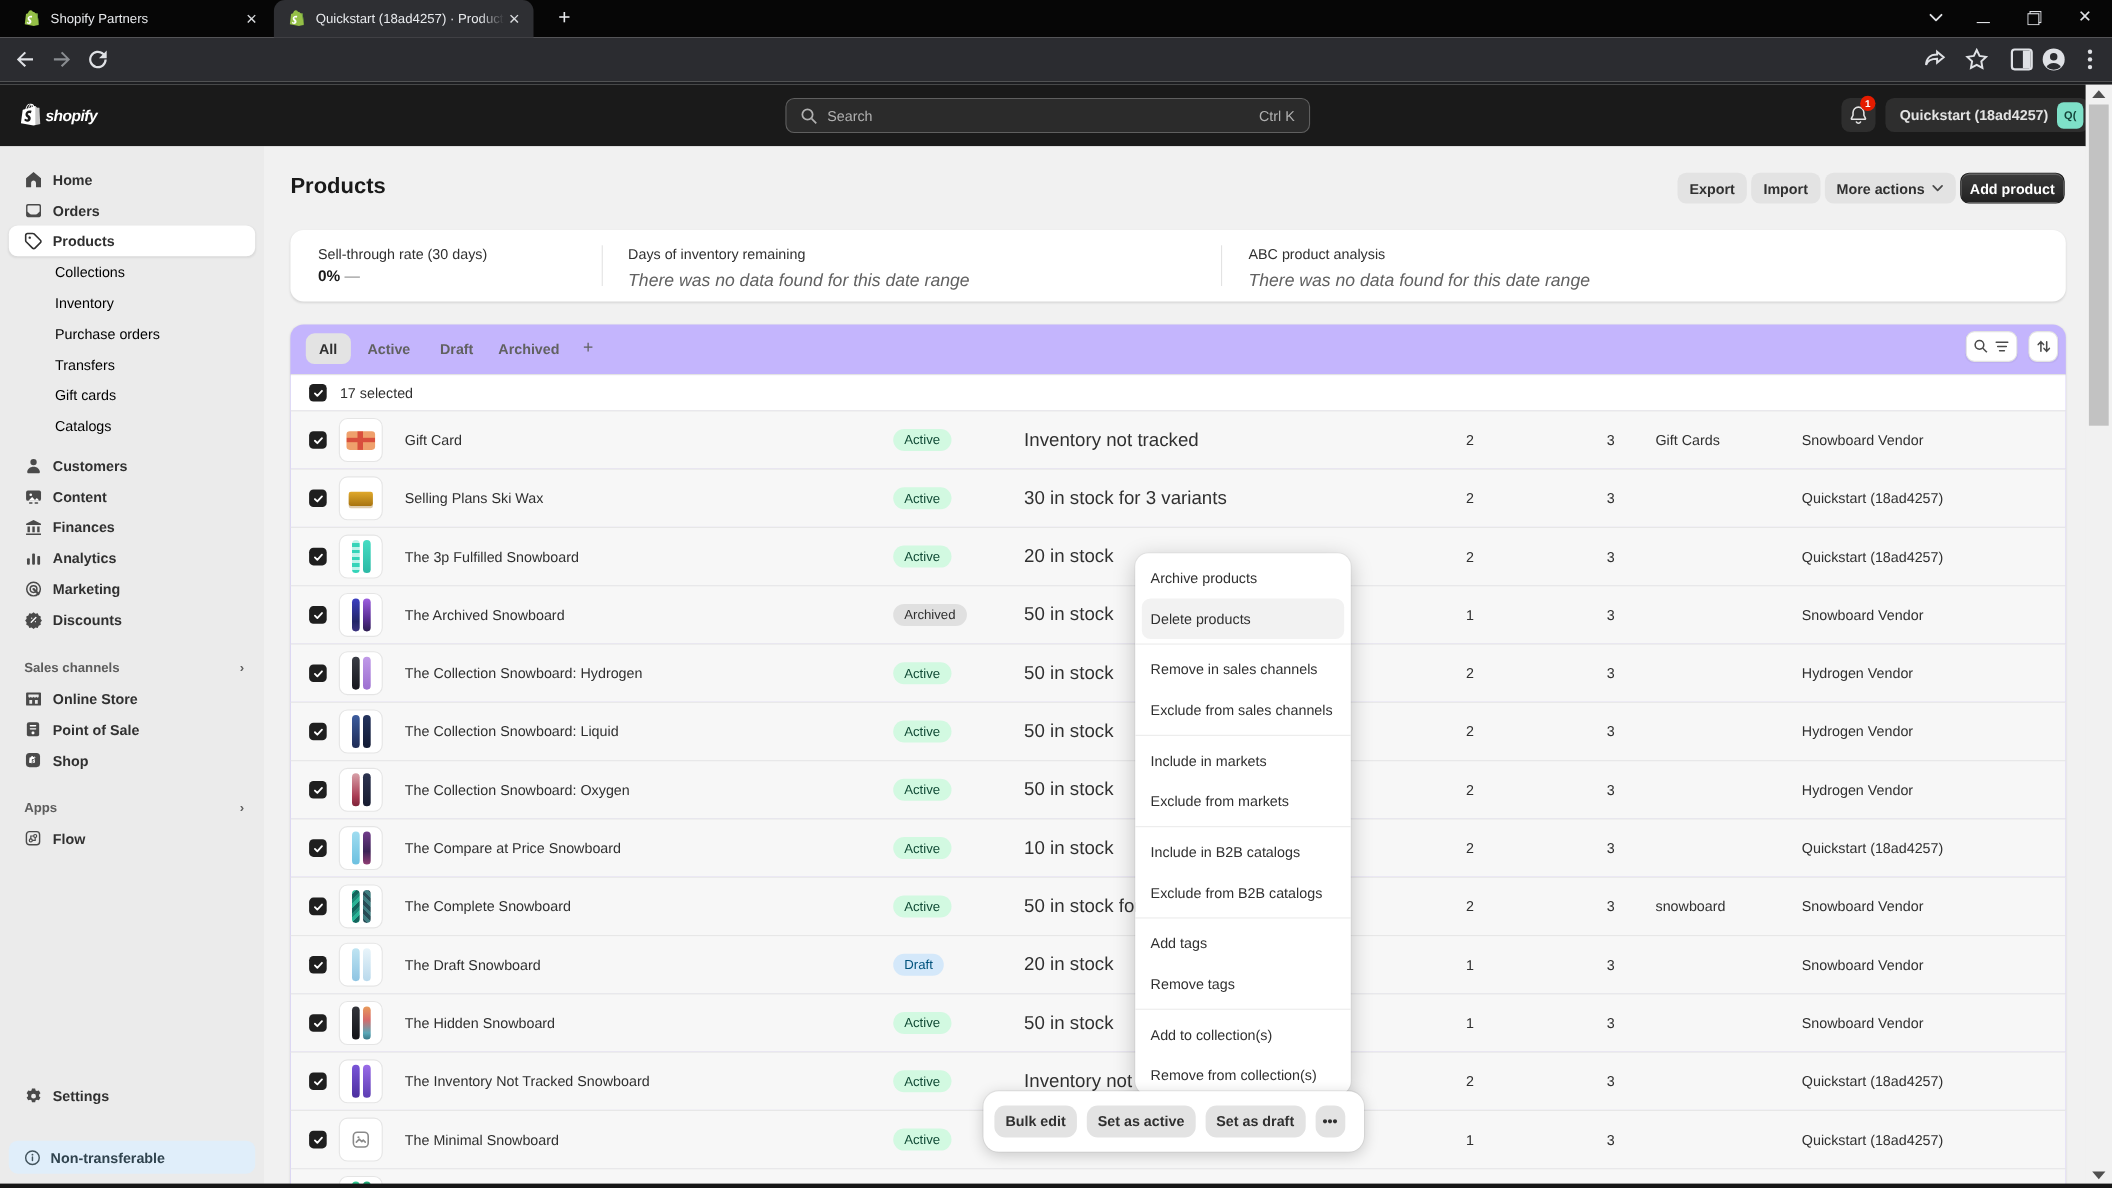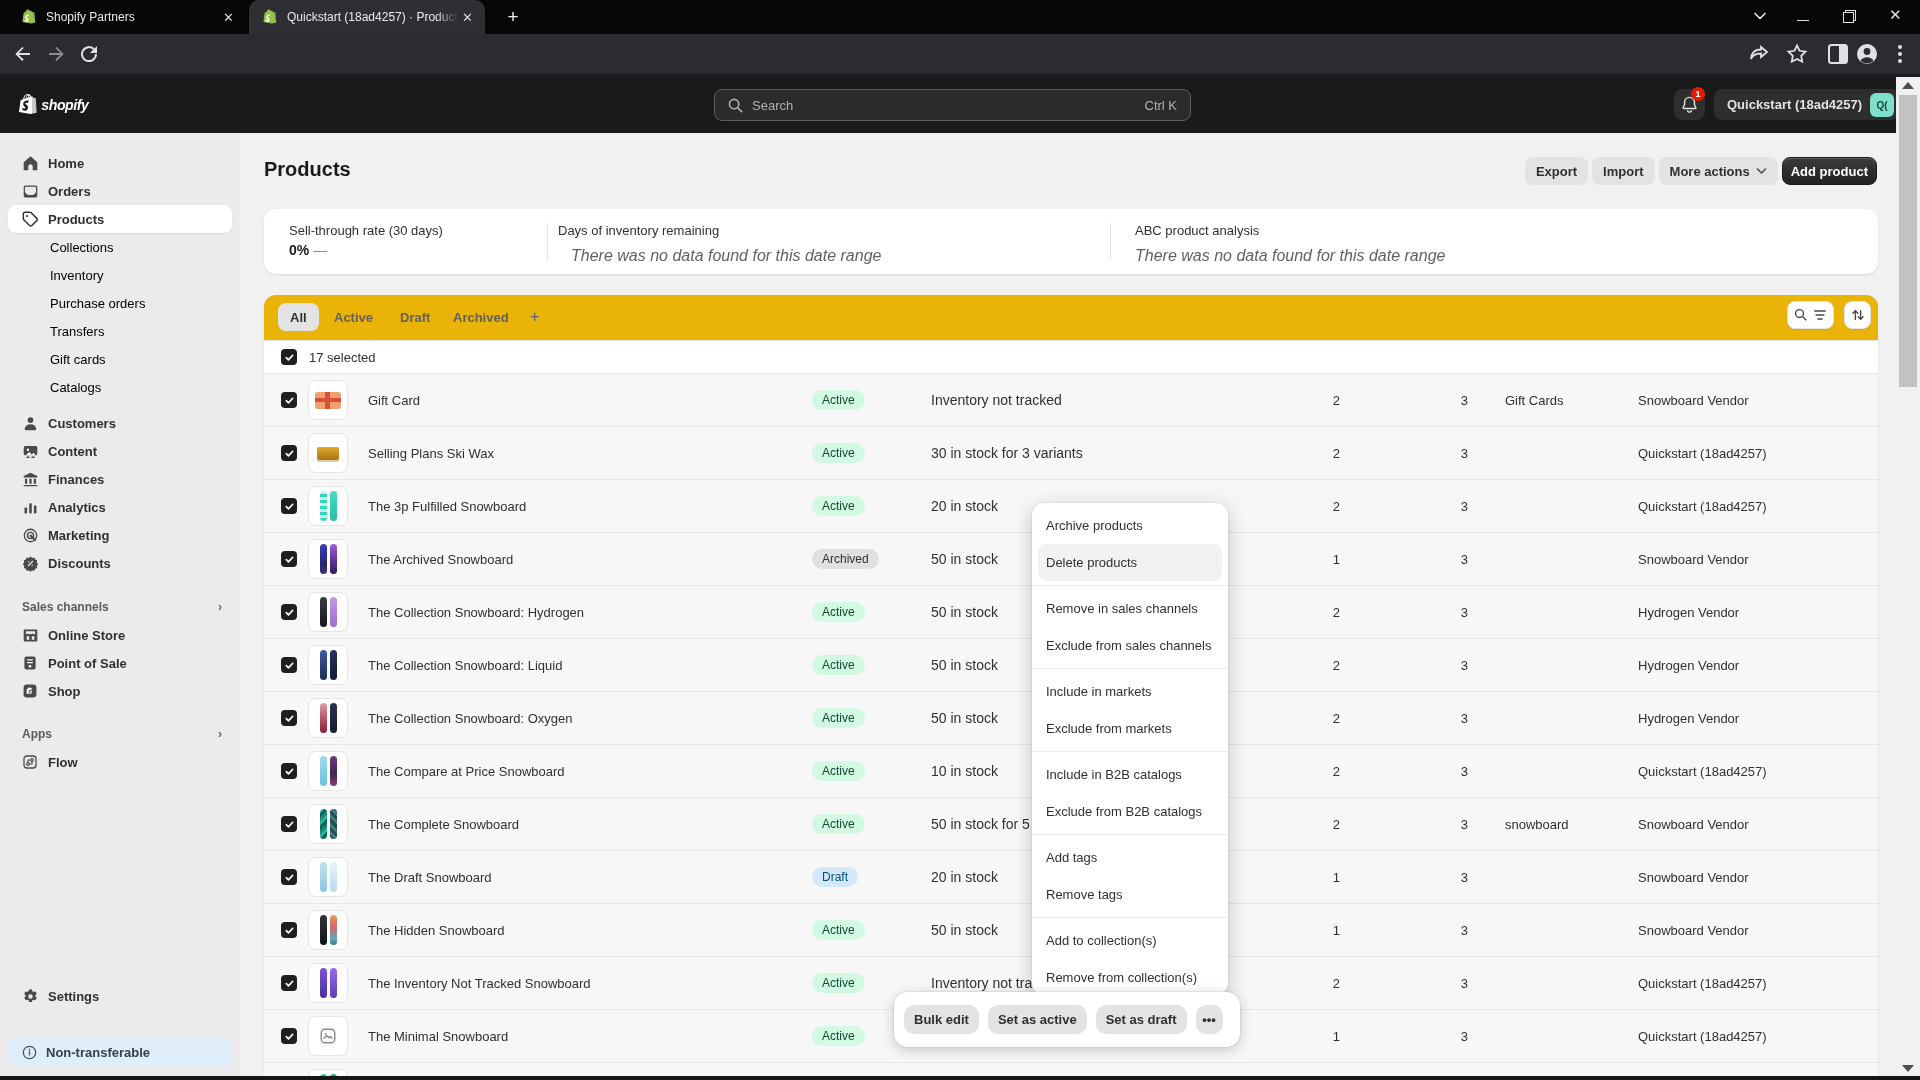--- a/index.html
+++ b/index.html
@@ -39,36 +39,36 @@
 h1 { position:absolute; left:24px; top:25px; font-size:20px; font-weight:700; color:#1a1a1a; letter-spacing:0; }
 .hbtn { height:28px; border-radius:8px; background:#e3e3e3; color:#303030; font-size:13px; font-weight:600; display:inline-flex; align-items:center; padding:0 11px; white-space:nowrap; }
 #hbtns { position:absolute; right:19px; top:24px; display:flex; gap:4px; align-items:center; }
 #addbtn { height:28px; border-radius:8px; background:linear-gradient(#3b3b3b,#222); border:1px solid #1a1a1a; box-shadow:inset 0 1px 0 rgba(255,255,255,.2); color:#fff; font-size:13px; font-weight:600; display:inline-flex; align-items:center; padding:0 8px; }
 
 #metrics { position:absolute; left:24px; top:76px; width:1614px; height:65px; background:#fff; border-radius:12px; box-shadow:0 1px 2px rgba(26,26,26,.12); }
 .mdiv { position:absolute; top:14px; height:37px; width:1px; background:#e3e3e3; }
 .mtitle { position:absolute; font-size:13px; color:#303030; }
 .mbody { position:absolute; font-size:16px; color:#616161;font-style:italic; }
 
-#tablecard { position:absolute; left:24px; top:162px; width:1614px; height:785px; background:#eab308; border-radius:12px 12px 0 0; box-shadow:0 1px 2px rgba(26,26,26,.12); overflow:hidden; }
+#tablecard { position:absolute; left:24px; top:162px; width:1614px; height:785px; background:#c4b5fd; border-radius:12px 12px 0 0; box-shadow:0 1px 2px rgba(26,26,26,.12); overflow:hidden; }
 #tabsrow { position:relative; height:46px; border-bottom:1px solid #e3e3e3; }
 .ttab { position:absolute; top:8px; height:28px; border-radius:8px; display:flex; align-items:center; padding:0 12px; font-size:13px; font-weight:600; color:#616161; }
 .ttab.on { background:#e3e3e3; color:#303030; }
 .iconbtn { position:absolute; top:6px; height:28px; background:#fff; border:1px solid #e3e3e3; border-radius:8px; box-shadow:0 1px 1px rgba(0,0,0,.05); display:flex; align-items:center; justify-content:center; }
 #selrow { position:relative; height:32px; background:#fff; display:flex; align-items:center; font-size:13px; color:#303030; }
 .cbx { width:16px; height:16px; background:#1f1f1f; border-radius:4px; display:flex; align-items:center; justify-content:center; flex:none; }
 .row { position:relative; height:53px; background:#f7f7f7; border-top:1px solid #e7e7e7; }
 .row .cbx { position:absolute; left:17px; top:18px; }
 .thumb { position:absolute; left:44px; top:6px; width:40px; height:40px; background:#fff; border:1px solid #e5e5e5; border-radius:8px; display:flex; align-items:center; justify-content:center; overflow:hidden; }
 .tname { position:absolute; left:104px; top:50%; transform:translateY(-50%); font-size:13px; color:#303030; }
 .badge { position:absolute; left:548px; top:50%; transform:translateY(-50%); height:20px; border-radius:10px; padding:0 10px; display:flex; align-items:center; font-size:12px; }
 .b-act { background:#d2f9e1; color:#114b36; }
 .b-arc { background:#e0e0e0; color:#303030; }
 .b-drf { background:#d4e8fa; color:#00527c; }
-.inv { position:absolute; left:667px; top:50%; transform:translateY(-50%); font-size:14px; color:#303030; }
+.inv { position:absolute; left:667px; top:50%; transform:translateY(-50%); font-size:17px; color:#303030; }
 .n1 { position:absolute; left:1056px; width:20px; text-align:right; top:50%; transform:translateY(-50%); font-size:13px; color:#303030; }
 .n2 { position:absolute; left:1184px; width:20px; text-align:right; top:50%; transform:translateY(-50%); font-size:13px; color:#303030; }
 .cat { position:absolute; left:1241px; top:50%; transform:translateY(-50%); font-size:13px; color:#303030; }
 .ven { position:absolute; left:1374px; top:50%; transform:translateY(-50%); font-size:13px; color:#303030; }
 .bd { width:7px; height:30px; border-radius:3.5px; display:inline-block; }
 
 
 #menu { position:absolute; left:1032px; top:503px; width:196px; height:492px; background:#fff; border-radius:12px; box-shadow:0 5px 20px rgba(0,0,0,.22), 0 0 0 1px rgba(0,0,0,.04); padding:4px 6px; }
 .mi { height:37px; display:flex; align-items:center; padding-left:8px; font-size:13px; color:#303030; border-radius:8px; }
 .mi.hl { background:#f2f2f2; }
@@ -299,21 +299,21 @@
     <div class="hbtn">More actions <svg style="margin-left:6px" width="11" height="8" viewBox="0 0 11 8">
             <path d="M1.5 2l4 4 4-4" fill="none" stroke="#4a4a4a" stroke-width="1.6" stroke-linecap="round" stroke-linejoin="round"></path>
           </svg></div>
     <div id="addbtn">Add product</div>
   </div>
   <div id="metrics">
     <div class="mdiv" style="left:283px"></div>
     <div class="mdiv" style="left:846px"></div>
     <span class="mtitle" style="left:25px;top:14px">Sell-through rate (30 days)</span>
     <span style="position:absolute;left:25px;top:33px;font-size:14px;font-weight:700;color:#1a1a1a">0% <span style="color:#8a8a8a;font-weight:400">—</span></span>
-    <span class="mtitle" style="left:294px;top:14px">Days of inventory remaining</span>
+    <span class="mtitle" style="left:307px;top:14px">Days of inventory remaining</span>
     <span class="mbody" style="left:307px;top:38px">There was no data found for this date range</span>
     <span class="mtitle" style="left:871px;top:14px">ABC product analysis</span>
     <span class="mbody" style="left:871px;top:38px">There was no data found for this date range</span>
   </div>
   <div id="tablecard">
     <div id="tabsrow">
       <div class="ttab on" style="left:14px">All</div>
       <div class="ttab" style="left:58px">Active</div>
       <div class="ttab" style="left:124px">Draft</div>
       <div class="ttab" style="left:177px">Archived</div>

